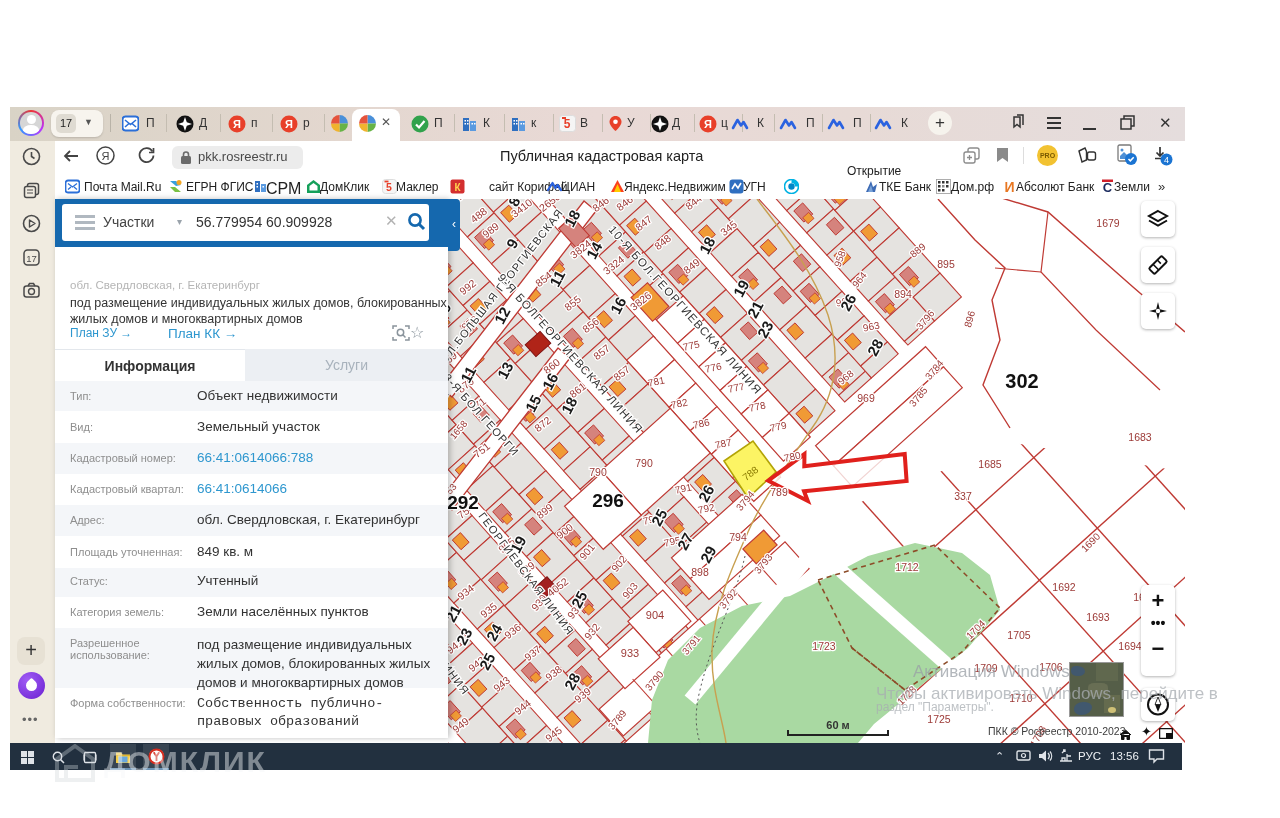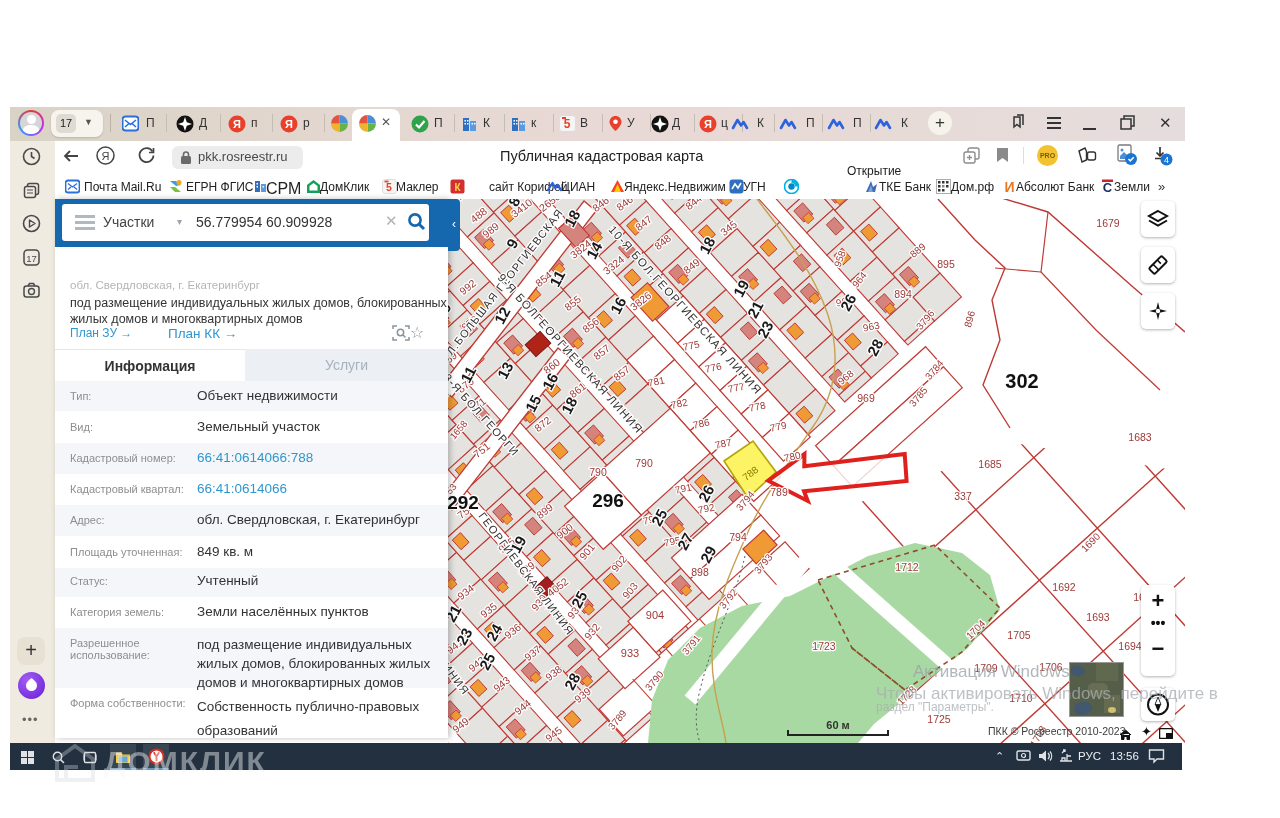--- a/index.html
+++ b/index.html
@@ -806,21 +806,21 @@
   <div class="abs" style="left:142px;top:182px;width:245px;font-size:13.5px;color:#333;">
     <div class="abs" style="top:7px;">Объект недвижимости</div>
     <div class="abs" style="top:38px;">Земельный участок</div>
     <div class="abs" style="top:69px;color:#2e97cf;">66:41:0614066:788</div>
     <div class="abs" style="top:100px;color:#2e97cf;">66:41:0614066</div>
     <div class="abs" style="top:131px;">обл. Свердловская, г. Екатеринбург</div>
     <div class="abs" style="top:163px;">849 кв. м</div>
     <div class="abs" style="top:192px;">Учтенный</div>
     <div class="abs" style="top:223px;">Земли населённых пунктов</div>
     <div class="abs" style="top:254px;width:250px;line-height:19px;">под размещение индивидуальных жилых домов, блокированных жилых домов и многоквартирных домов</div>
-    <div class="abs" style="top:314px;width:250px;line-height:24px;">Собственность публично-правовых образований</div>
+    <div class="abs" style="top:314px;width:250px;line-height:18px;font-family:Liberation Mono, monospace;">Собственность публично-правовых образований</div>
   </div>
 </div>
 
 <div class="abs" style="left:448px;top:199px;width:12px;height:52px;background:#1568ae;border-radius:0 4px 4px 0;color:#fff;font-size:12px;line-height:50px;text-align:center;">‹</div>
 
 <div class="abs" style="left:1141px;top:201px;width:34px;height:36px;background:#fff;border-radius:5px;box-shadow:0 1px 3px rgba(0,0,0,.3);"><svg width="34" height="36">
       <g transform="translate(17,18)">
         <path d="M0 -8 L9 -3 L0 2 L-9 -3 Z" fill="none" stroke="#111" stroke-width="2"></path>
         <path d="M-9 1.5 L0 6.5 L9 1.5" fill="none" stroke="#111" stroke-width="2"></path>
       </g>

